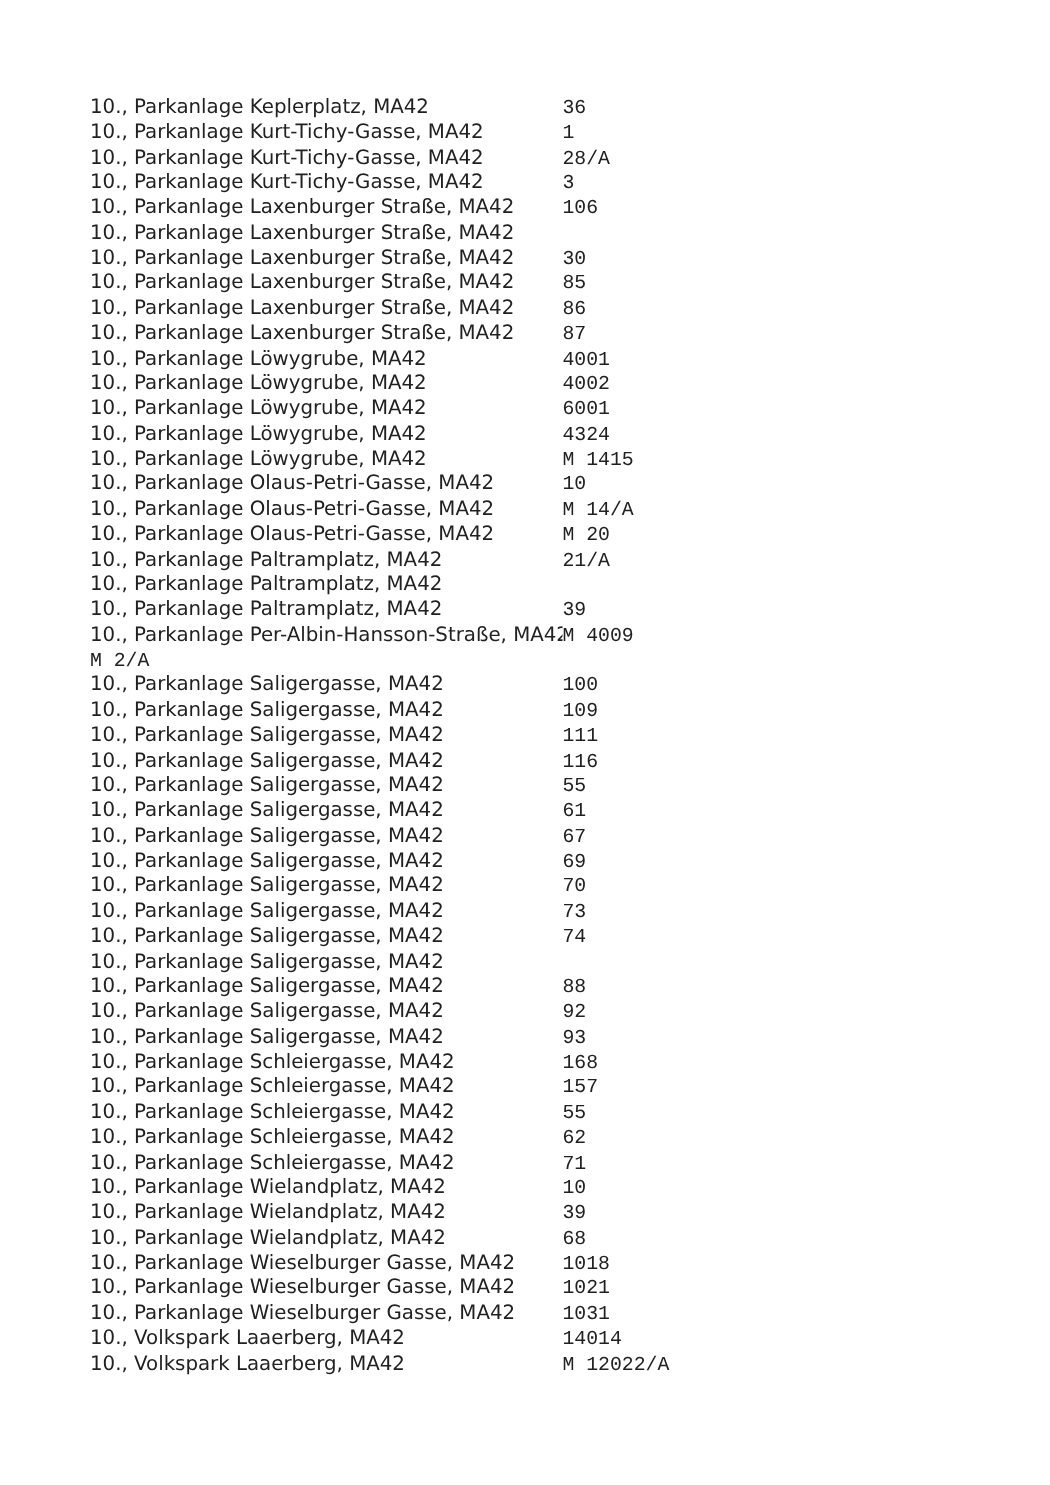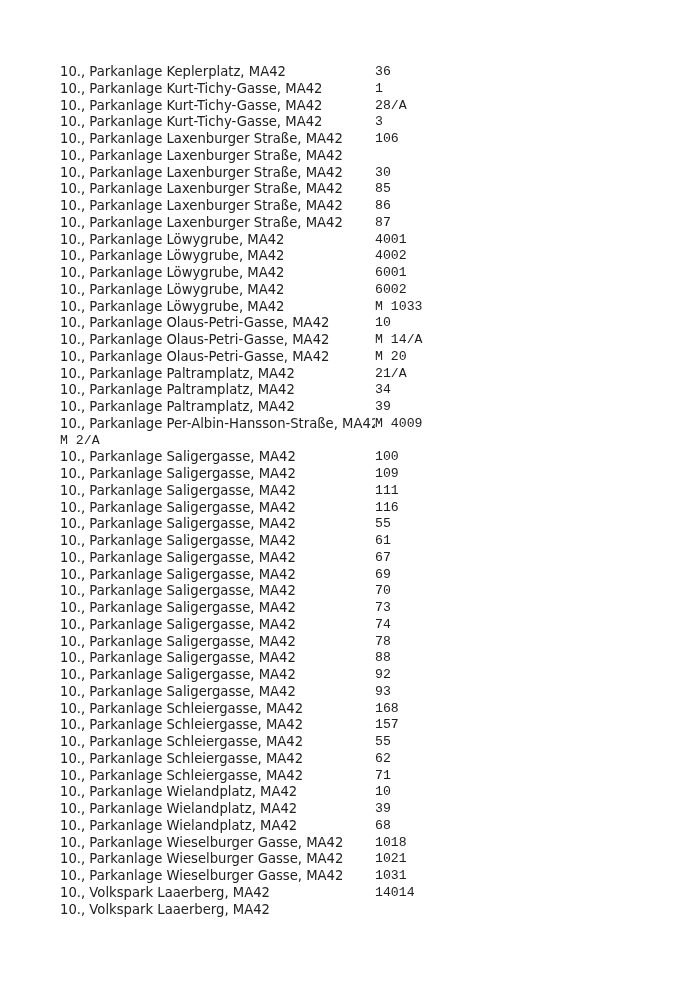--- a/index.html
+++ b/index.html
@@ -103,26 +103,26 @@
     <span class="value">4002</span>
   </div>
 
   <div class="row">
     <span class="label">10., Parkanlage Löwygrube, MA42</span>
     <span class="value">6001</span>
   </div>
 
   <div class="row">
     <span class="label">10., Parkanlage Löwygrube, MA42</span>
-    <span class="value">6002</span>
-  </div>
-
-  <div class="row">
-    <span class="label">10., Parkanlage Löwygrube, MA42</span>
-    <span class="value">M 1033</span>
+    <span class="value">4324</span>
+  </div>
+
+  <div class="row">
+    <span class="label">10., Parkanlage Löwygrube, MA42</span>
+    <span class="value">M 1415</span>
   </div>
 
   <div class="row">
     <span class="label">10., Parkanlage Olaus-Petri-Gasse, MA42</span>
     <span class="value">10</span>
   </div>
 
   <div class="row">
     <span class="label">10., Parkanlage Olaus-Petri-Gasse, MA42</span>
     <span class="value">M 14/A</span>
@@ -133,21 +133,20 @@
     <span class="value">M 20</span>
   </div>
 
   <div class="row">
     <span class="label">10., Parkanlage Paltramplatz, MA42</span>
     <span class="value">21/A</span>
   </div>
 
   <div class="row">
     <span class="label">10., Parkanlage Paltramplatz, MA42</span>
-    <span class="value">34</span>
   </div>
 
   <div class="row">
     <span class="label">10., Parkanlage Paltramplatz, MA42</span>
     <span class="value">39</span>
   </div>
 
   <div class="row">
     <span class="label">10., Parkanlage Per-Albin-Hansson-Straße, MA42</span>
     <span class="value">M 4009</span>
@@ -207,21 +206,20 @@
     <span class="value">73</span>
   </div>
 
   <div class="row">
     <span class="label">10., Parkanlage Saligergasse, MA42</span>
     <span class="value">74</span>
   </div>
 
   <div class="row">
     <span class="label">10., Parkanlage Saligergasse, MA42</span>
-    <span class="value">78</span>
   </div>
 
   <div class="row">
     <span class="label">10., Parkanlage Saligergasse, MA42</span>
     <span class="value">88</span>
   </div>
 
   <div class="row">
     <span class="label">10., Parkanlage Saligergasse, MA42</span>
     <span class="value">92</span>
@@ -287,15 +285,16 @@
     <span class="value">1031</span>
   </div>
 
   <div class="row">
     <span class="label">10., Volkspark Laaerberg, MA42</span>
     <span class="value">14014</span>
   </div>
 
   <div class="row">
     <span class="label">10., Volkspark Laaerberg, MA42</span>
+    <span class="value">M 12022/A</span>
   </div>
 </div>
 </div>
 
 </body></html>

